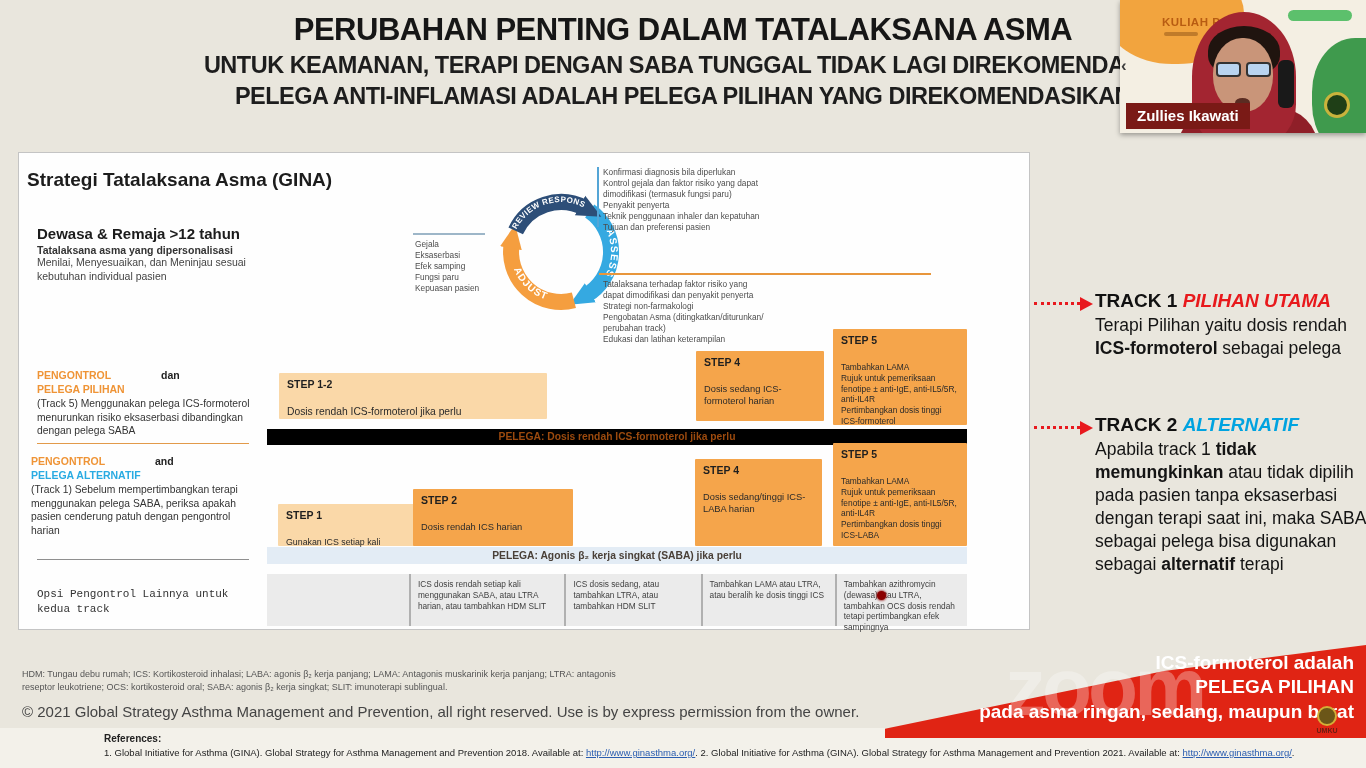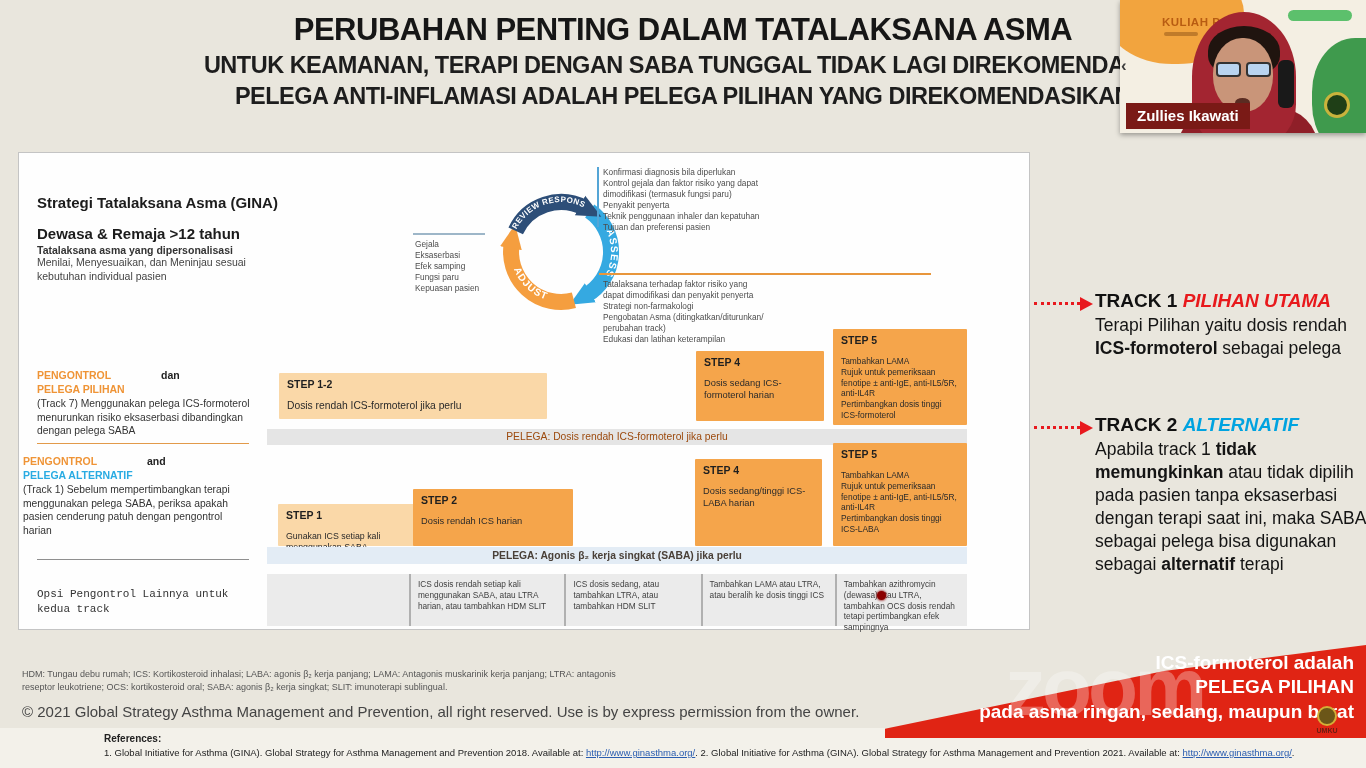--- a/index.html
+++ b/index.html
@@ -30,21 +30,21 @@
   .glass{position:absolute;width:25px;height:15px;border:2px solid #333;border-radius:4px;background:#b9d4f0;box-sizing:border-box;}
   .mouth{position:absolute;left:115px;top:98px;width:15px;height:9px;background:#5a2c22;border-radius:50%;}
   .shoulder{position:absolute;left:58px;top:108px;width:140px;height:40px;background:#8f1f28;border-radius:40px 40px 0 0;}
   .headset{position:absolute;left:158px;top:60px;width:16px;height:48px;background:#191919;border-radius:6px;}
   .nametag{position:absolute;left:6px;top:103px;height:26px;line-height:26px;padding:0 11px;background:#7a1a16;
            color:#fff;font-weight:700;font-size:15px;}
   .cam-chevron{position:absolute;left:1px;top:56px;font-size:17px;color:#3c3c3c;font-weight:700;}
 
   
   .panel{left:18px;top:152px;width:1012px;height:478px;background:#fefefe;border:1px solid #c4c4c4;box-sizing:border-box;}
-  .panel-heading{left:18px;top:16px;font-size:15px;font-weight:800;color:#1c1c1c;margin-top:25px;}
+  .panel-heading{left:8px;top:16px;font-size:19px;font-weight:800;color:#1c1c1c;}
   .aud-title{font-size:15px;font-weight:800;color:#1c1c1c;}
   .aud-sub1{font-size:10.5px;font-weight:700;color:#333;margin-top:2px;}
   .aud-sub2{font-size:10.5px;color:#444;width:225px;line-height:1.3;}
 
   .smalllist{font-size:8.3px;color:#4d4d4d;line-height:1.32;}
   .vline-blue{width:2px;background:#54a5d6;}
   .hline-blue{height:2px;background:#9db6c8;}
   .hline-orange{height:2px;background:#e8963c;}
 
   
@@ -54,23 +54,23 @@
   .lc-body{font-size:10.3px;color:#333;line-height:1.32;width:218px;margin-top:2px;}
   .divider-o{width:212px;height:1px;background:#e29a4a;}
   .divider-g{width:212px;height:1px;background:#8f8f8f;}
   .opsi{font-size:11px;color:#333;line-height:1.35;font-family:Liberation Mono, monospace;}
 
   
   .step{background:#f5a54b;padding:5px 8px;box-sizing:border-box;border-radius:1px;}
   .step.light{background:#fad8a8;}
   .step .lbl{font-weight:800;font-size:10.5px;color:#1f1f1f;}
   .step .lbl.ctr{text-align:left;}
-  .step .txt{font-size:9.3px;color:#2a2a2a;line-height:1.25;margin-top:10px;}
+  .step .txt{font-size:9.3px;color:#2a2a2a;line-height:1.25;margin-top:16px;}
   .step .txt.tiny{font-size:8.4px;line-height:1.28;}
-  .bar1{background:#e5e5e5;color:#9c4a0e;font-weight:400;font-size:10.3px;text-align:center;}
+  .bar1{background:#000000;color:#9c4a0e;font-weight:700;font-size:10.3px;text-align:center;}
   .bar2{background:#e3ecf5;color:#4a4038;font-weight:700;font-size:10.3px;text-align:center;}
 
   .grayrow{background:#ebebeb;display:flex;}
   .gcell{font-size:8.3px;color:#3f3f3f;line-height:1.3;padding:5px 7px;box-sizing:border-box;}
   .gcell+.gcell{border-left:2px solid #b0b0b0;}
   .laserdot{width:9px;height:9px;border-radius:50%;background:#8b0000;box-shadow:0 0 2px 1px rgba(139,0,0,.6);}
 
   
   .dotarrow{width:46px;height:0;border-top:3px dotted #e8191e;}
   .dotarrow::after{content:'';position:absolute;right:-13px;top:-8px;border-left:13px solid #e8191e;
@@ -186,24 +186,24 @@
     <div class="abs smalllist pre" style="left:584px;top:126px;width:340px;">Tatalaksana terhadap faktor risiko yang
 dapat dimodifikasi dan penyakit penyerta
 Strategi non-farmakologi
 Pengobatan Asma (ditingkatkan/diturunkan/
 perubahan track)
 Edukasi dan latihan keterampilan</div>
 
     <div class="abs" style="left:18px;top:212px;">
       <span class="lc-orange">PENGONTROL</span><span class="lc-black"> dan</span>
       <div class="lc-orange">PELEGA PILIHAN</div>
-      <div class="lc-body">(Track 7) Menggunakan pelega ICS-formoterol menurunkan risiko eksaserbasi dibandingkan dengan  pelega SABA</div>
+      <div class="lc-body">(Track 5) Menggunakan pelega ICS-formoterol menurunkan risiko eksaserbasi dibandingkan dengan  pelega SABA</div>
     </div>
     <div class="abs divider-o" style="left:18px;top:290px;"></div>
-    <div class="abs" style="left:4px;top:298px;">
+    <div class="abs" style="left:12px;top:298px;">
       <span class="lc-orange">PENGONTROL</span><span class="lc-black"> and</span>
       <div class="lc-blue">PELEGA ALTERNATIF</div>
       <div class="lc-body">(Track 1) Sebelum mempertimbangkan terapi menggunakan pelega SABA, periksa apakah pasien cenderung patuh dengan pengontrol harian</div>
     </div>
     <div class="abs divider-g" style="left:18px;top:406px;"></div>
     <div class="abs opsi pre" style="left:18px;top:434px;">Opsi Pengontrol Lainnya untuk
 kedua track</div>
 
     <div class="abs step light" style="left:260px;top:220px;width:268px;height:46px;">
       <div class="lbl">STEP 1-2</div>

